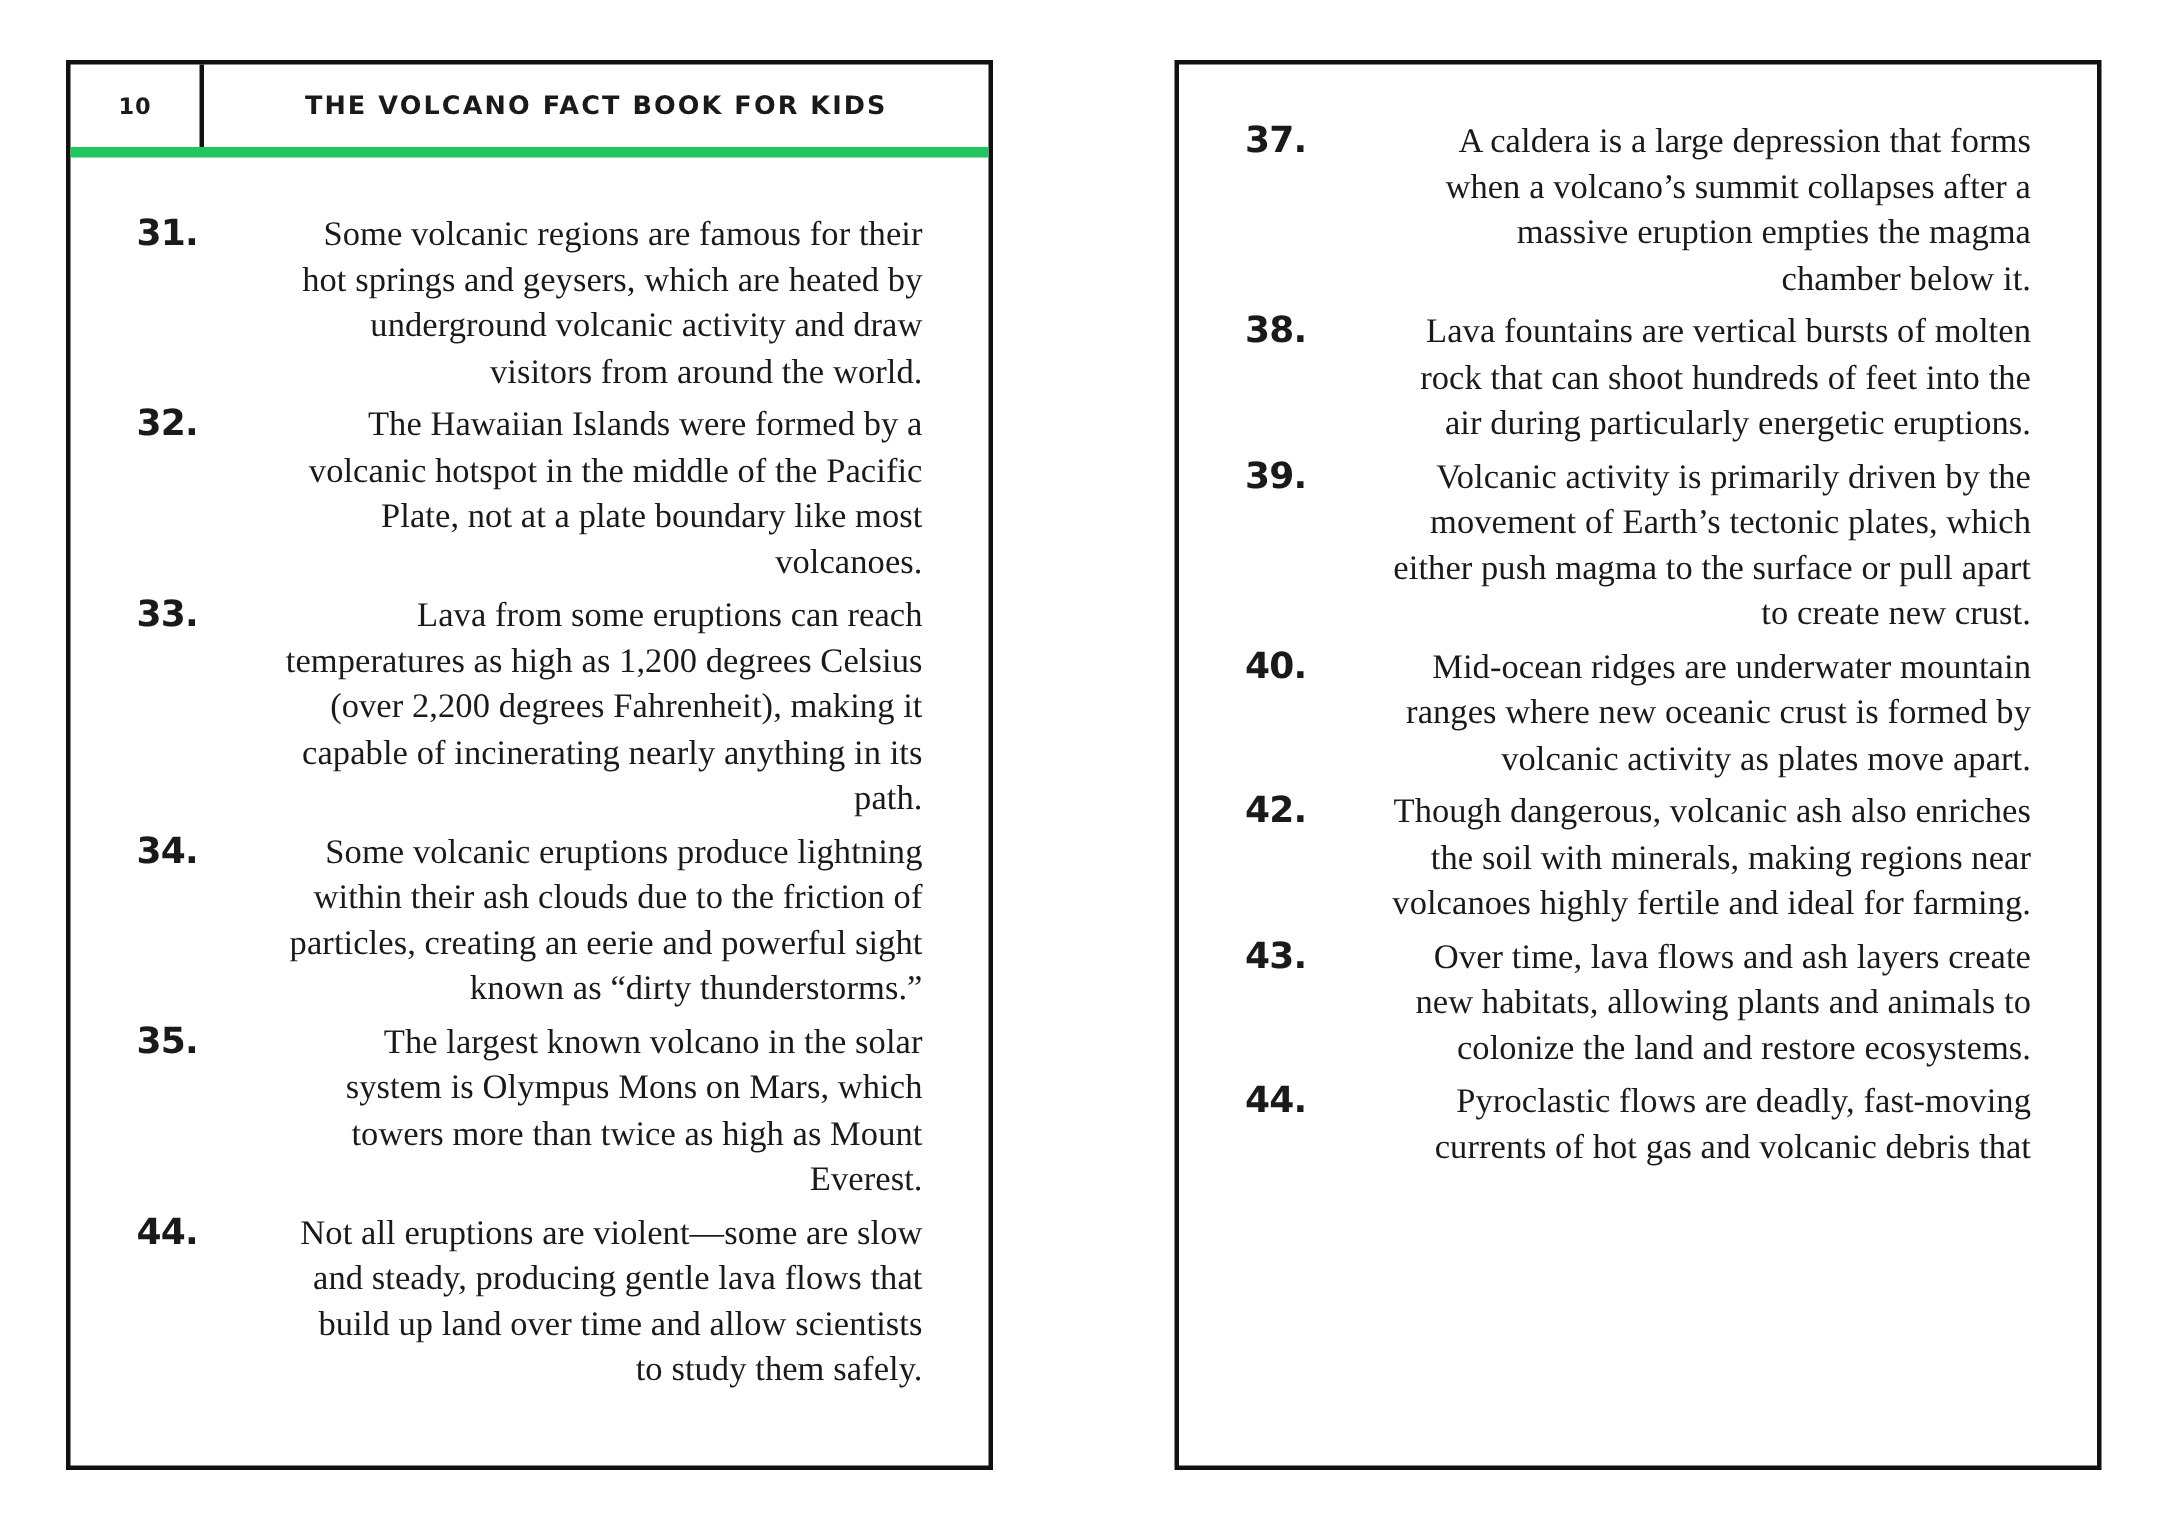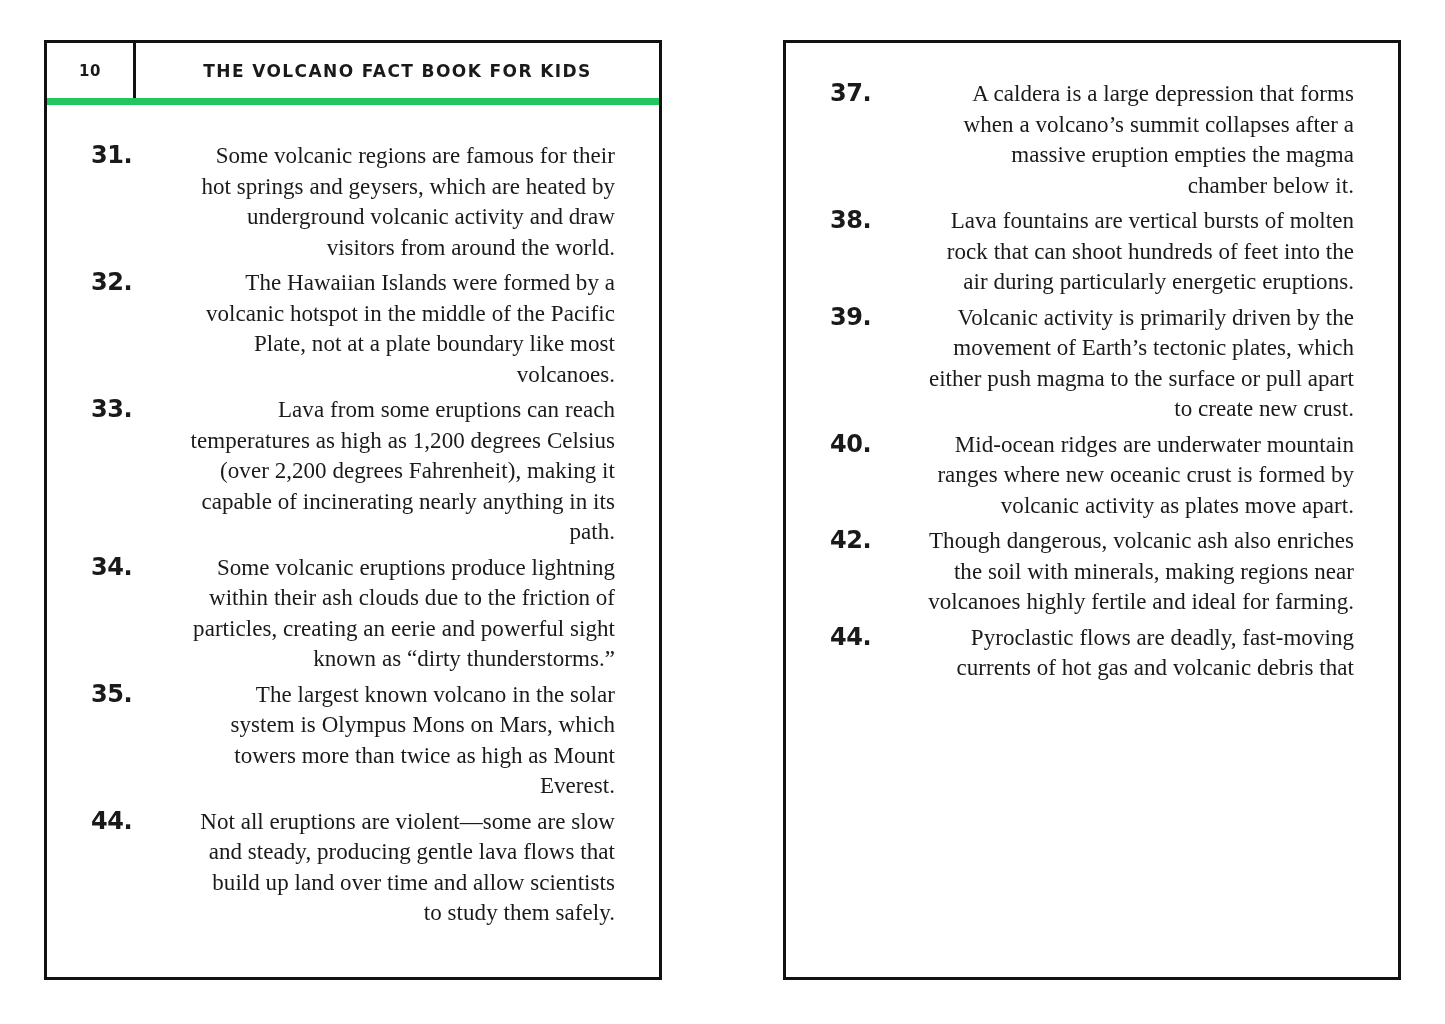--- a/index.html
+++ b/index.html
@@ -174,20 +174,24 @@
           <div class="fact-num">40.</div>
           <div class="fact-text">Mid-ocean ridges are underwater mountain ranges where new oceanic crust is formed by volcanic activity as plates move apart.</div>
         </div>
 
 
         <div class="fact">
           <div class="fact-num">42.</div>
           <div class="fact-text">Though dangerous, volcanic ash also enriches the soil with minerals, making regions near volcanoes highly fertile and ideal for farming.</div>
         </div>
 
+        <div class="fact">
+          <div class="fact-num">43.</div>
+          <div class="fact-text">Over time, lava flows and ash layers create new habitats, allowing plants and animals to colonize the land and restore ecosystems.</div>
+        </div>
 
         <div class="fact">
           <div class="fact-num">44.</div>
           <div class="fact-text">Pyroclastic flows are deadly, fast-moving currents of hot gas and volcanic debris that</div>
         </div>
 
       </div>
     </div>
   </div>
 

